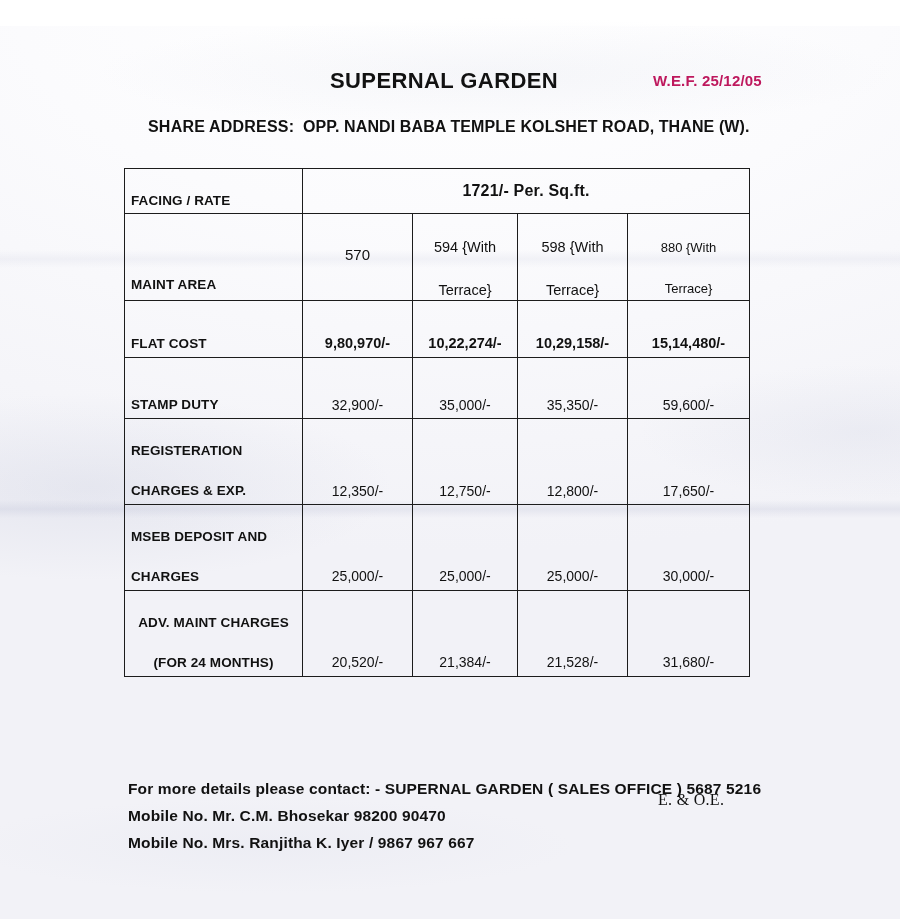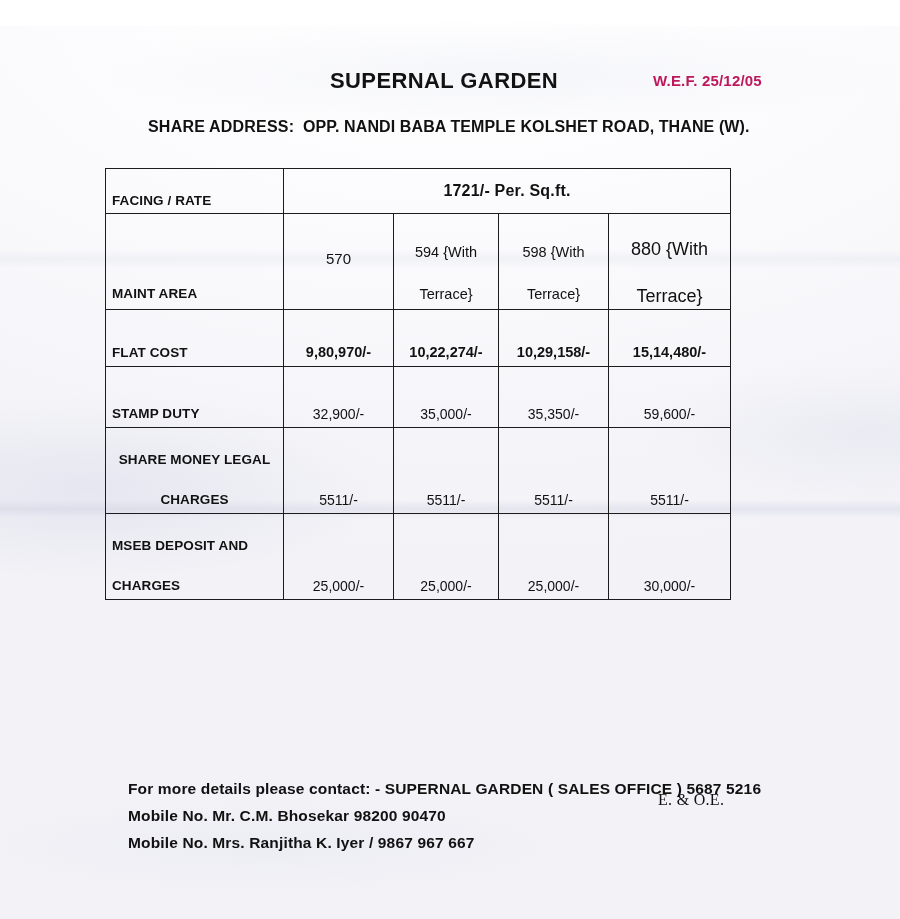--- a/index.html
+++ b/index.html
@@ -92,21 +92,21 @@
     top: 118px;
     font-size: 16px;
     font-weight: bold;
     letter-spacing: .1px;
     white-space: nowrap;
   }
 
   
   .rate-table {
     position: absolute;
-    left: 105px;
+    left: 124px;
     top: 168px;
     width: 625px;
     border-collapse: collapse;
     table-layout: fixed;
   }
   .rate-table td {
     border: 1.6px solid #1c1c1c;
     font-size: 13.5px;
     color: #111;
     padding: 0 6px;
@@ -142,21 +142,21 @@
     letter-spacing: .2px;
   }
   tr.r-sales td { height: 76px; }
   tr.r-sales td.val { vertical-align: middle; font-size: 15px; }
   tr.r-sales td.hdr-terrace {
     text-align: center;
     vertical-align: middle;
     font-size: 14.5px;
     line-height: 1.3;
   }
-  tr.r-sales td.hdr-terrace.small { font-size: 18px; }
+  tr.r-sales td.hdr-terrace.small { font-size: 13px; }
   tr.r-sales td.label { vertical-align: bottom; padding-bottom: 6px; }
 
   tr.r-flat td   { height: 52px; }
   tr.r-stamp td  { height: 56px; }
   tr.r-reg td    { height: 56px; }
   tr.r-share td  { height: 56px; }
   tr.r-mseb td   { height: 46px; }
   tr.r-infra td  { height: 58px; }
   tr.r-adv td    { height: 56px; }
   tr.r-total td  { height: 52px; }
@@ -253,44 +253,54 @@
       <tr class="r-stamp">
         <td class="label">
           <span class="lbl-line">STAMP DUTY</span>
         </td>
         <td class="val plain">32,900/-</td>
         <td class="val plain">35,000/-</td>
         <td class="val plain">35,350/-</td>
         <td class="val plain">59,600/-</td>
       </tr>
 
-
-      <tr class="r-share">
-        <td class="label center">
-          <span class="lbl-line">SHARE MONEY LEGAL</span>
-          <span class="lbl-line">CHARGES</span>
-        </td>
-        <td class="val plain">5511/-</td>
-        <td class="val plain">5511/-</td>
-        <td class="val plain">5511/-</td>
-        <td class="val plain">5511/-</td>
-      </tr>
+      <tr class="r-reg">
+        <td class="label">
+          <span class="lbl-line">REGISTERATION</span>
+          <span class="lbl-line">CHARGES &amp; EXP.</span>
+        </td>
+        <td class="val plain">12,350/-</td>
+        <td class="val plain">12,750/-</td>
+        <td class="val plain">12,800/-</td>
+        <td class="val plain">17,650/-</td>
+      </tr>
+
 
       <tr class="r-mseb">
         <td class="label">
           <span class="lbl-line">MSEB DEPOSIT AND</span>
           <span class="lbl-line">CHARGES</span>
         </td>
         <td class="val plain">25,000/-</td>
         <td class="val plain">25,000/-</td>
         <td class="val plain">25,000/-</td>
         <td class="val plain">30,000/-</td>
       </tr>
 
 
+      <tr class="r-adv">
+        <td class="label center">
+          <span class="lbl-line">ADV. MAINT CHARGES</span>
+          <span class="lbl-line">(FOR 24 MONTHS)</span>
+        </td>
+        <td class="val plain">20,520/-</td>
+        <td class="val plain">21,384/-</td>
+        <td class="val plain">21,528/-</td>
+        <td class="val plain">31,680/-</td>
+      </tr>
 
 
     </tbody>
   </table>
 
   <div class="footer">
     <div class="fline">For more details please contact: - SUPERNAL GARDEN ( SALES OFFICE )  5687 5216</div>
     <div class="fline">Mobile No. Mr. C.M. Bhosekar  98200 90470</div>
     <div class="fline">Mobile No. Mrs. Ranjitha K. Iyer  / 9867 967 667</div>
   </div>

